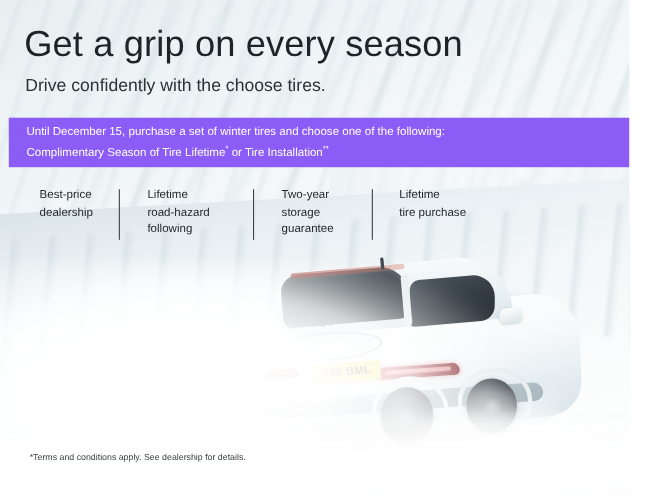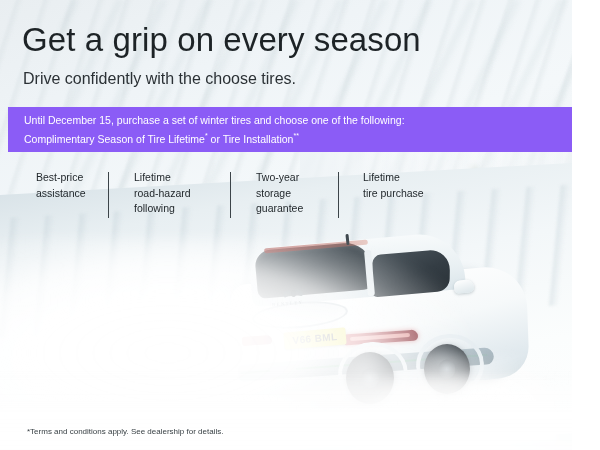--- a/index.html
+++ b/index.html
@@ -499,21 +499,20 @@
   .divider.d1 { left: 108px; }
   .divider.d2 { left: 230px; }
   .divider.d3 { left: 338px; }
 
   .disclaimer {
     position: absolute;
     left: 27px; top: 411px;
     font-size: 8px;
     color: #3a4246;
     white-space: nowrap;
-    margin-top: 16px;
   }
 </style>
 </head>
 <body>
 
 <div id="ad">
 
   <div class="scene">
     <div class="sky"></div>
     <div class="streaks"></div>
@@ -588,21 +587,21 @@
   <div class="offer-banner">
     <div class="offer-line">Until December 15, purchase a set of winter tires and choose one of the following:</div>
     <div class="offer-line">
       <span>Complimentary Season of Tire Lifetime</span><sup>*</sup><span> or Tire Installation</span><sup>**</sup>
     </div>
   </div>
 
   <div class="benefits">
     <div class="benefit b1">
       <div>Best-price</div>
-      <div>assistance</div>
+      <div>dealership</div>
     </div>
     <div class="divider d1"></div>
 
     <div class="benefit b2">
       <div>Lifetime</div>
       <div>road-hazard</div>
       <div>following</div>
     </div>
     <div class="divider d2"></div>
 

